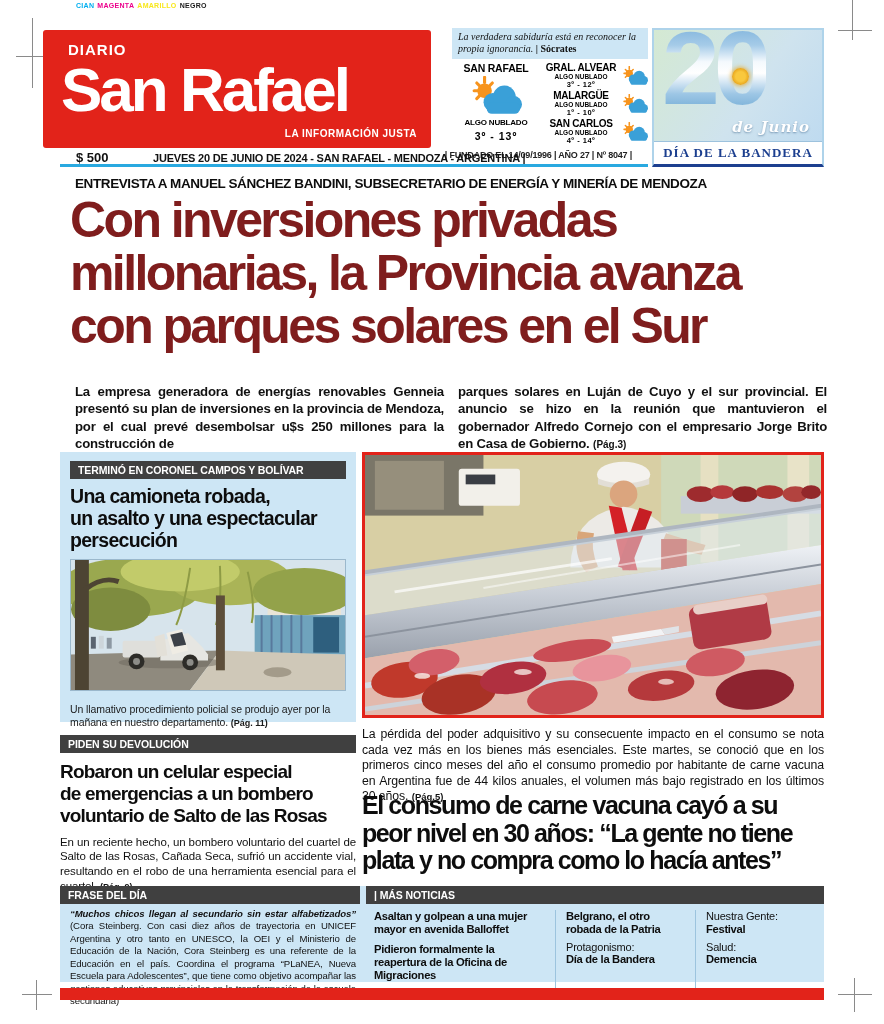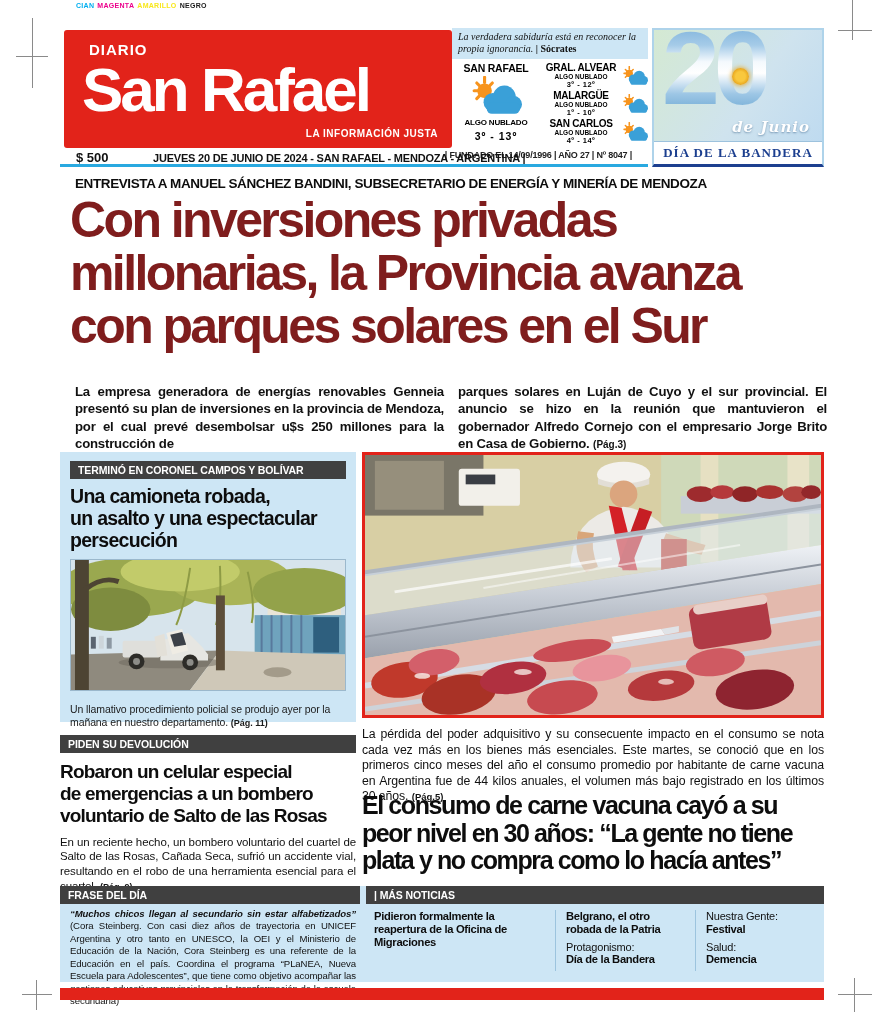--- a/index.html
+++ b/index.html
@@ -7,21 +7,21 @@
   body { font-family:"Liberation Sans", sans-serif; }
   #page { position:relative; width:884px; height:1024px; background:#fff; overflow:hidden; margin:0 auto; }
 
   
   .crop { position:absolute; background:#8a8a8a; }
   .reg-row { position:absolute; left:76px; top:2px; font-size:7px; font-weight:bold; letter-spacing:.3px; }
   .reg-row span { margin-right:3px; }
   .reg-cyan{color:#00aeef}.reg-magenta{color:#ec008c}.reg-yellow{color:#f8e71c}.reg-black{color:#1a1a1a}
 
   
-  .masthead { position:absolute; left:64px; top:30px; width:388px; height:118px; background:#e2231a; border-radius:3px; }
+  .masthead { position:absolute; left:43px; top:30px; width:388px; height:118px; background:#e2231a; border-radius:3px; }
   .masthead .diario { position:absolute; left:25px; top:11px; color:#fff; font-weight:bold; font-size:15px; letter-spacing:1px; }
   .masthead .title { position:absolute; left:18px; top:24px; color:#fff; font-weight:bold; font-size:62px; letter-spacing:-3px; white-space:nowrap; }
   .masthead .tagline { position:absolute; right:14px; bottom:9px; color:#fff; font-weight:bold; font-size:10px; letter-spacing:.5px; }
 
   
   .weather { position:absolute; left:452px; top:28px; width:196px; height:120px; }
   .quotebox { background:#cde6f5; padding:3px 6px 4px 6px; font-family:"Liberation Serif", serif; font-size:10px; line-height:1.2; color:#111; }
   .quotebox .q { font-style:italic;margin-top:28px; }
   .quotebox .a { font-weight:bold; }
   .wx-grid { display:flex; margin-top:3px; }
@@ -404,20 +404,21 @@
     <div class="bluebar">FRASE DEL DÍA</div>
   </div>
   <div class="noticias-bar">
     <div class="bluebar">|   MÁS NOTICIAS</div>
   </div>
   <div class="frase-body">
     <span class="fq">“Muchos chicos llegan al secundario sin estar alfabetizados”</span><span> (Cora Steinberg. Con casi diez años de trayectoria en UNICEF Argentina y otro tanto en UNESCO, la OEI y el Ministerio de Educación de la Nación, Cora Steinberg es una referente de la Educación en el país. Coordina el programa “PLaNEA, Nueva Escuela para Adolescentes”, que tiene como objetivo acompañar las gestiones educativas provinciales en la transformación de la escuela secundaria)</span>
   </div>
   <div class="noticias-cols">
     <div class="ncol ncol-1">
+      <div class="nitem">Asaltan y golpean a una mujer mayor en avenida Balloffet</div>
       <div class="nitem">Pidieron formalmente la reapertura de la Oficina de Migraciones</div>
     </div>
     <div class="ncol ncol-2">
       <div class="ntitle">Belgrano, el otro robada de la Patria</div>
       <div class="nlabel">Protagonismo:</div>
       <div class="ntitle">Día de la Bandera</div>
     </div>
     <div class="ncol ncol-3">
       <div class="nlabel">Nuestra Gente:</div>
       <div class="ntitle">Festival</div>

